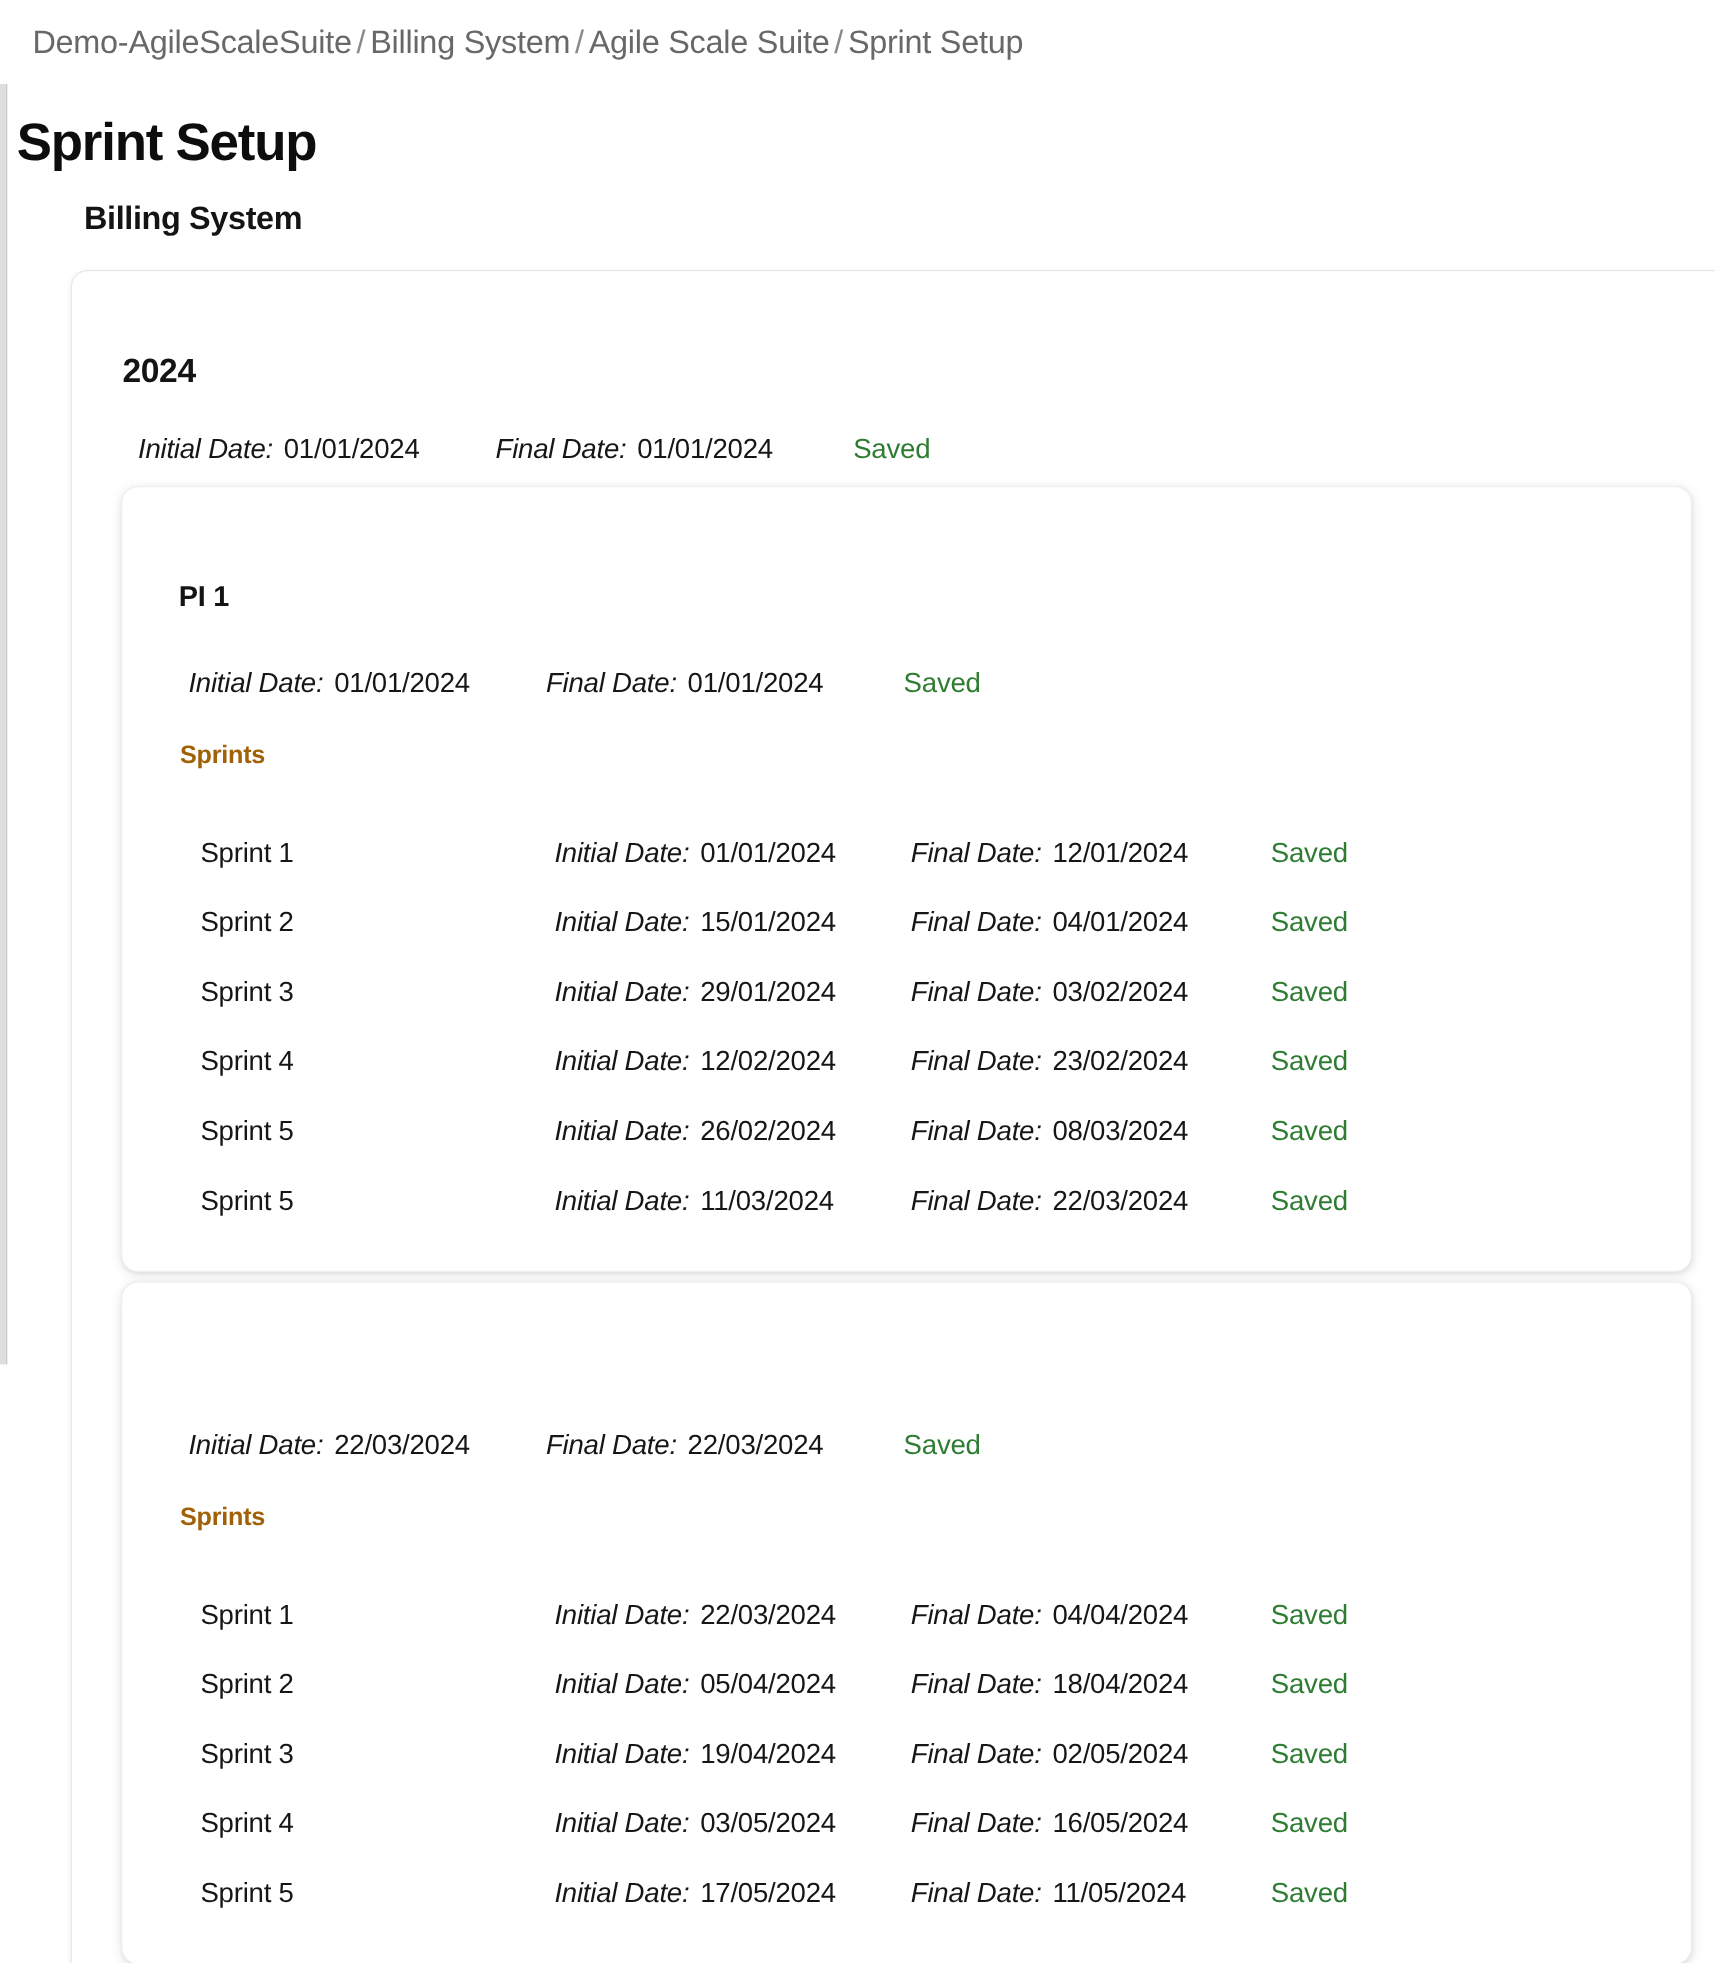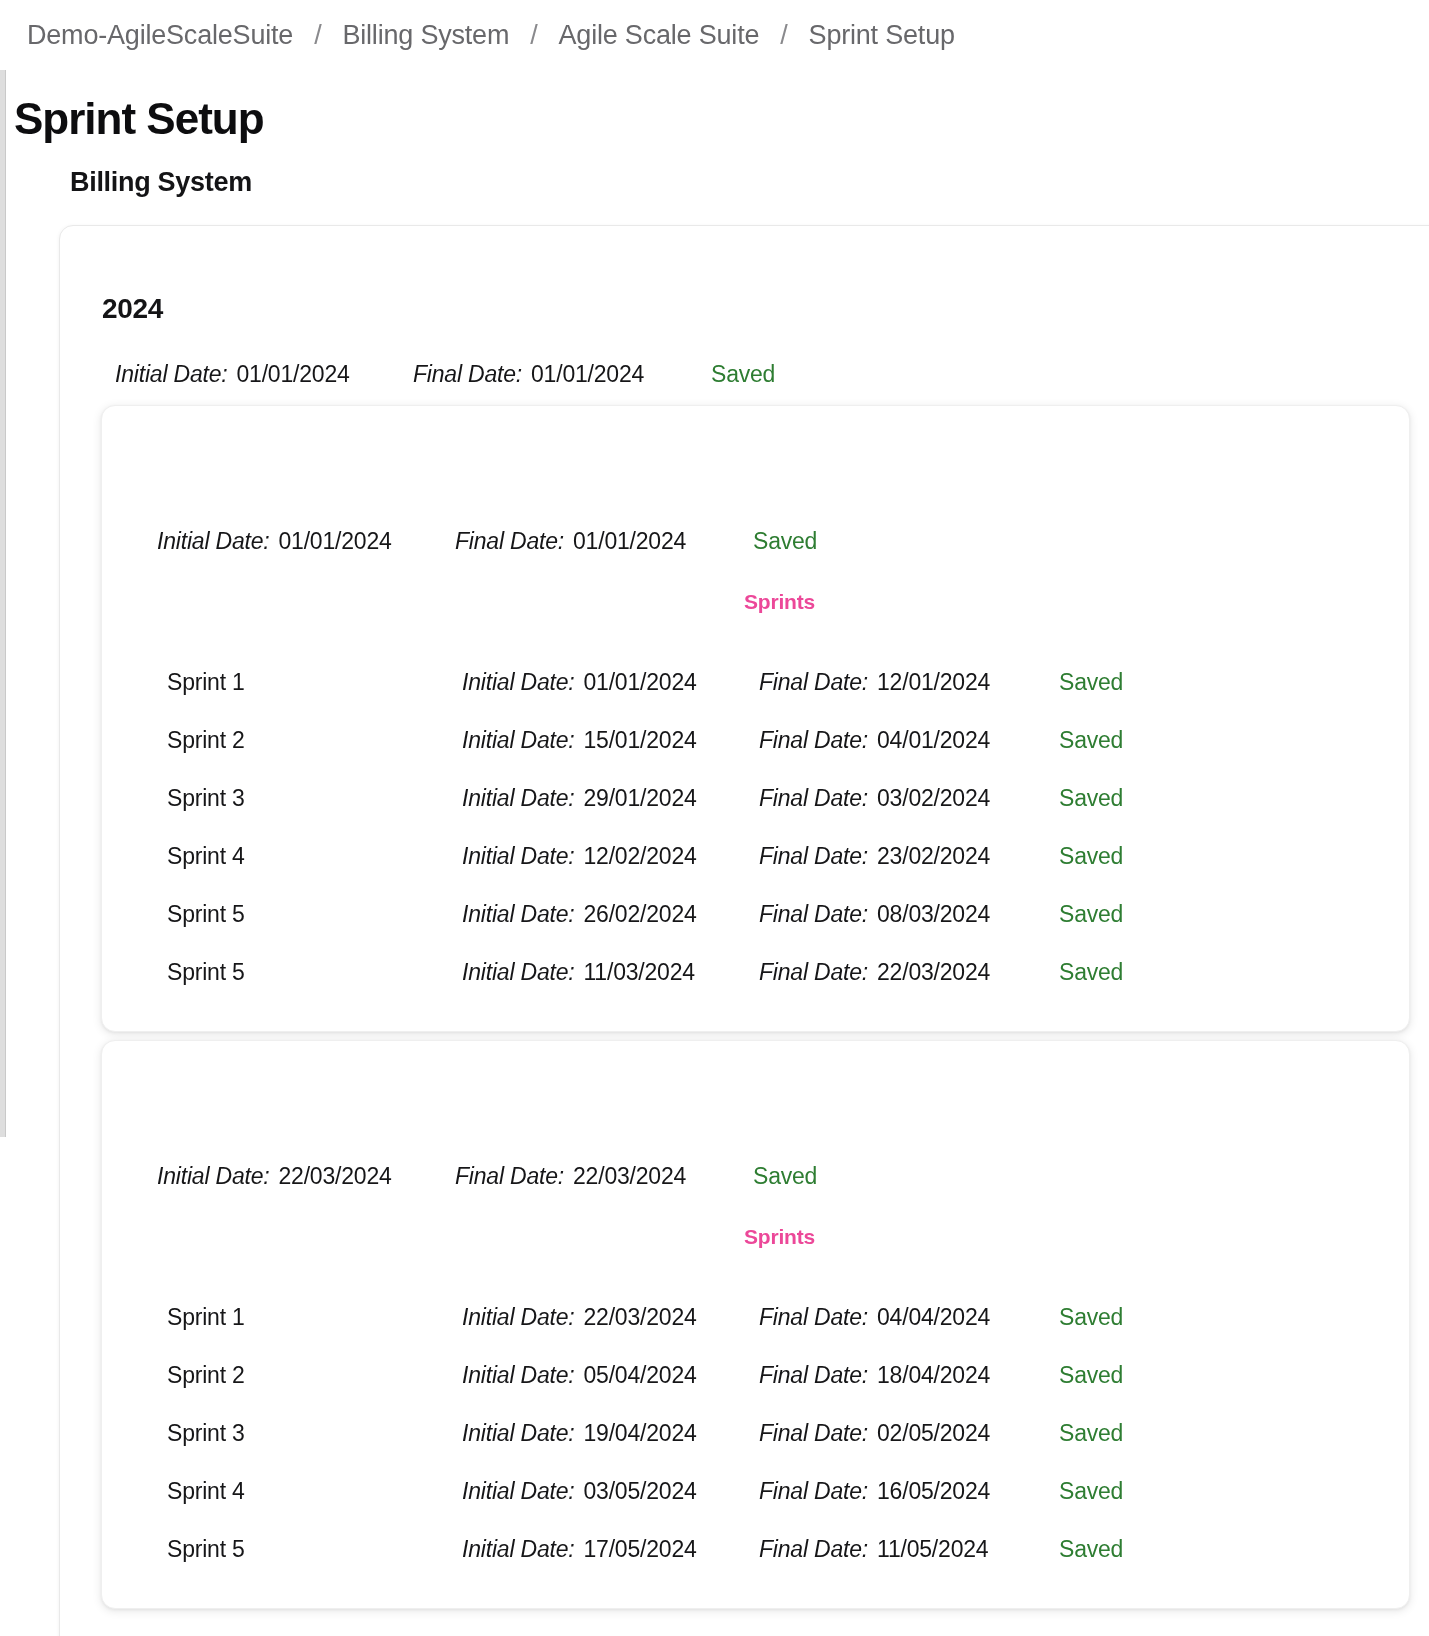--- a/index.html
+++ b/index.html
@@ -4,21 +4,21 @@
 <style>
   * { margin:0; padding:0; box-sizing:border-box; }
   html,body { width:1429px; height:1636px; overflow:hidden; background:#ffffff;
     font-family:"Liberation Sans", sans-serif; color:#1f1f21; }
 
   
   .left-rail { position:absolute; left:0; top:70px; width:6px; height:1067px;
     background:#dedede; border-right:1px solid #c9c9c9; }
 
   
-  .breadcrumb { padding:20px 0 0 27px; display:flex; align-items:center; gap:21px;
+  .breadcrumb { padding:20px 0 0 27px; display:flex; align-items:center; gap:4px;
     font-size:27px; color:#68686b; letter-spacing:-0.2px; white-space:nowrap; }
   .crumb { cursor:default; }
   .crumb-sep { color:#8a8a8d; }
 
   .main { margin-left:14px; }
   h1.page-title { margin-top:42px; font-size:44px; font-weight:700; color:#0d0d0f;
     letter-spacing:-1px; line-height:52px; }
   h2.page-subtitle { margin-top:21px; padding-left:56px; font-size:27px; font-weight:700;
     color:#141416; letter-spacing:-0.3px; line-height:32px; }
 
@@ -42,21 +42,21 @@
   
   .pi-card { margin:17px 30px 0 41px; background:#fff;
     border:1px solid #efefef; border-radius:14px;
     box-shadow:0 2px 10px rgba(0,0,0,0.10), 0 1px 3px rgba(0,0,0,0.05);
     padding:78px 0 45px 0; }
   .pi-card + .pi-card { margin-top:8px; }
   .pi-title { padding-left:47px; font-size:24px; font-weight:700; color:#141416;
     line-height:28px; letter-spacing:-0.2px; }
   .pi-card > .date-row { margin-top:44px; padding-left:55px; }
   .sprints-label { margin-top:36px; padding-left:48px; font-size:21px; font-weight:700;
-    color:#ec4899; line-height:22px; letter-spacing:-0.2px;text-align:center; }
+    color:#a16207; line-height:22px; letter-spacing:-0.2px; }
 
   
   .sprint-list { margin-top:56px; }
   .sprint-row { display:grid; grid-template-columns:295px 297px 300px auto;
     align-items:baseline; padding-left:65px; height:27px; margin-bottom:31px;
     font-size:23px; line-height:27px; letter-spacing:-0.2px; color:#161618; }
   .sprint-row:last-child { margin-bottom:0; }
   .sprint-name { white-space:nowrap; }
 </style>
 </head>
@@ -85,20 +85,21 @@
       <span class="date-field">
         <span class="date-label">Initial Date:</span><span class="date-value">01/01/2024</span>
       </span>
       <span class="date-field">
         <span class="date-label">Final Date:</span><span class="date-value">01/01/2024</span>
       </span>
       <span class="saved" style="color: rgb(46, 125, 50);">Saved</span>
     </div>
 
     <section class="pi-card">
+      <div class="pi-title">PI 1</div>
       <div class="date-row">
         <span class="date-field">
           <span class="date-label">Initial Date:</span><span class="date-value">01/01/2024</span>
         </span>
         <span class="date-field">
           <span class="date-label">Final Date:</span><span class="date-value">01/01/2024</span>
         </span>
         <span class="saved" style="color: rgb(46, 125, 50);">Saved</span>
       </div>
       <div class="sprints-label">Sprints</div>

